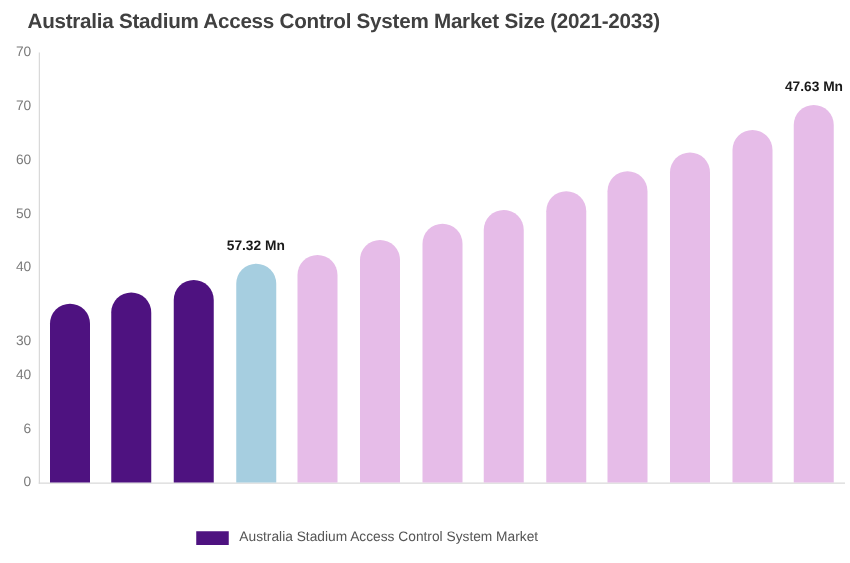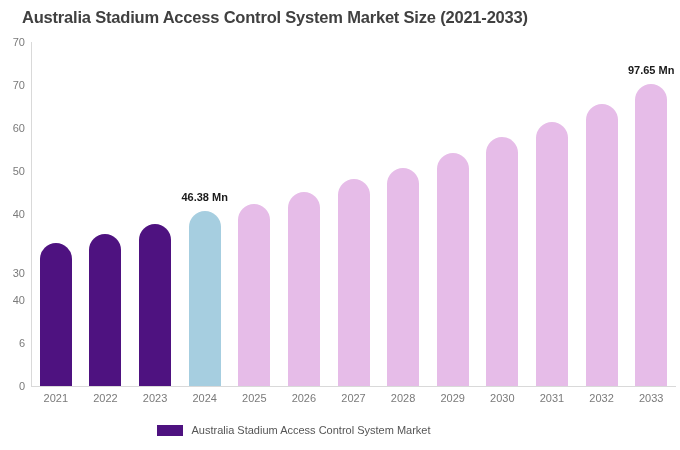--- a/index.html
+++ b/index.html
@@ -157,21 +157,21 @@
       </div>
       <div class="bar-slot" style="left: 58.4231px; width: 32px;">
         <div class="bar" style="height: 151.79px; background: rgb(78, 18, 128);"></div>
       </div>
       <div class="bar-slot" style="left: 108.038px; width: 32px;">
         <div class="bar" style="height: 161.68px; background: rgb(78, 18, 128);"></div>
       </div>
       <div class="bar-slot" style="left: 157.654px; width: 32px;">
         <div class="bar" style="height: 175.354px; background: rgb(166, 206, 224);"></div>
       </div>
-      <div class="bar-value-label" style="left: 173.654px; top: 148.646px;">46.38 Mn</div>
+      <div class="bar-value-label" style="left: 173.654px; top: 148.646px;">57.32 Mn</div>
       <div class="bar-slot" style="left: 207.269px; width: 32px;">
         <div class="bar" style="height: 182.32px; background: rgb(230, 188, 232);"></div>
       </div>
       <div class="bar-slot" style="left: 256.885px; width: 32px;">
         <div class="bar" style="height: 194.36px; background: rgb(230, 188, 232);"></div>
       </div>
       <div class="bar-slot" style="left: 306.5px; width: 32px;">
         <div class="bar" style="height: 206.83px; background: rgb(230, 188, 232);"></div>
       </div>
       <div class="bar-slot" style="left: 356.115px; width: 32px;">
@@ -185,38 +185,23 @@
       </div>
       <div class="bar-slot" style="left: 504.962px; width: 32px;">
         <div class="bar" style="height: 264.45px; background: rgb(230, 188, 232);"></div>
       </div>
       <div class="bar-slot" style="left: 554.577px; width: 32px;">
         <div class="bar" style="height: 282.08px; background: rgb(230, 188, 232);"></div>
       </div>
       <div class="bar-slot" style="left: 604.192px; width: 32px;">
         <div class="bar" style="height: 302.075px; background: rgb(230, 188, 232);"></div>
       </div>
-      <div class="bar-value-label" style="left: 620.192px; top: 21.925px;">97.65 Mn</div>
+      <div class="bar-value-label" style="left: 620.192px; top: 21.925px;">47.63 Mn</div>
     </div>
 
-  <div id="x-labels">
-      <div class="x-tick-label" style="left: 24.8077px;">2021</div>
-      <div class="x-tick-label" style="left: 74.4231px;">2022</div>
-      <div class="x-tick-label" style="left: 124.038px;">2023</div>
-      <div class="x-tick-label" style="left: 173.654px;">2024</div>
-      <div class="x-tick-label" style="left: 223.269px;">2025</div>
-      <div class="x-tick-label" style="left: 272.885px;">2026</div>
-      <div class="x-tick-label" style="left: 322.5px;">2027</div>
-      <div class="x-tick-label" style="left: 372.115px;">2028</div>
-      <div class="x-tick-label" style="left: 421.731px;">2029</div>
-      <div class="x-tick-label" style="left: 471.346px;">2030</div>
-      <div class="x-tick-label" style="left: 520.962px;">2031</div>
-      <div class="x-tick-label" style="left: 570.577px;">2032</div>
-      <div class="x-tick-label" style="left: 620.192px;">2033</div>
-    </div>
 
   <div id="legend">
       <div style="display: flex; align-items: center; gap: 8px;">
         <span class="legend-swatch" style="background: rgb(78, 18, 128);"></span>
         <span class="legend-label">Australia Stadium Access Control System Market</span>
       </div>
     </div>
 
 </div>
 

